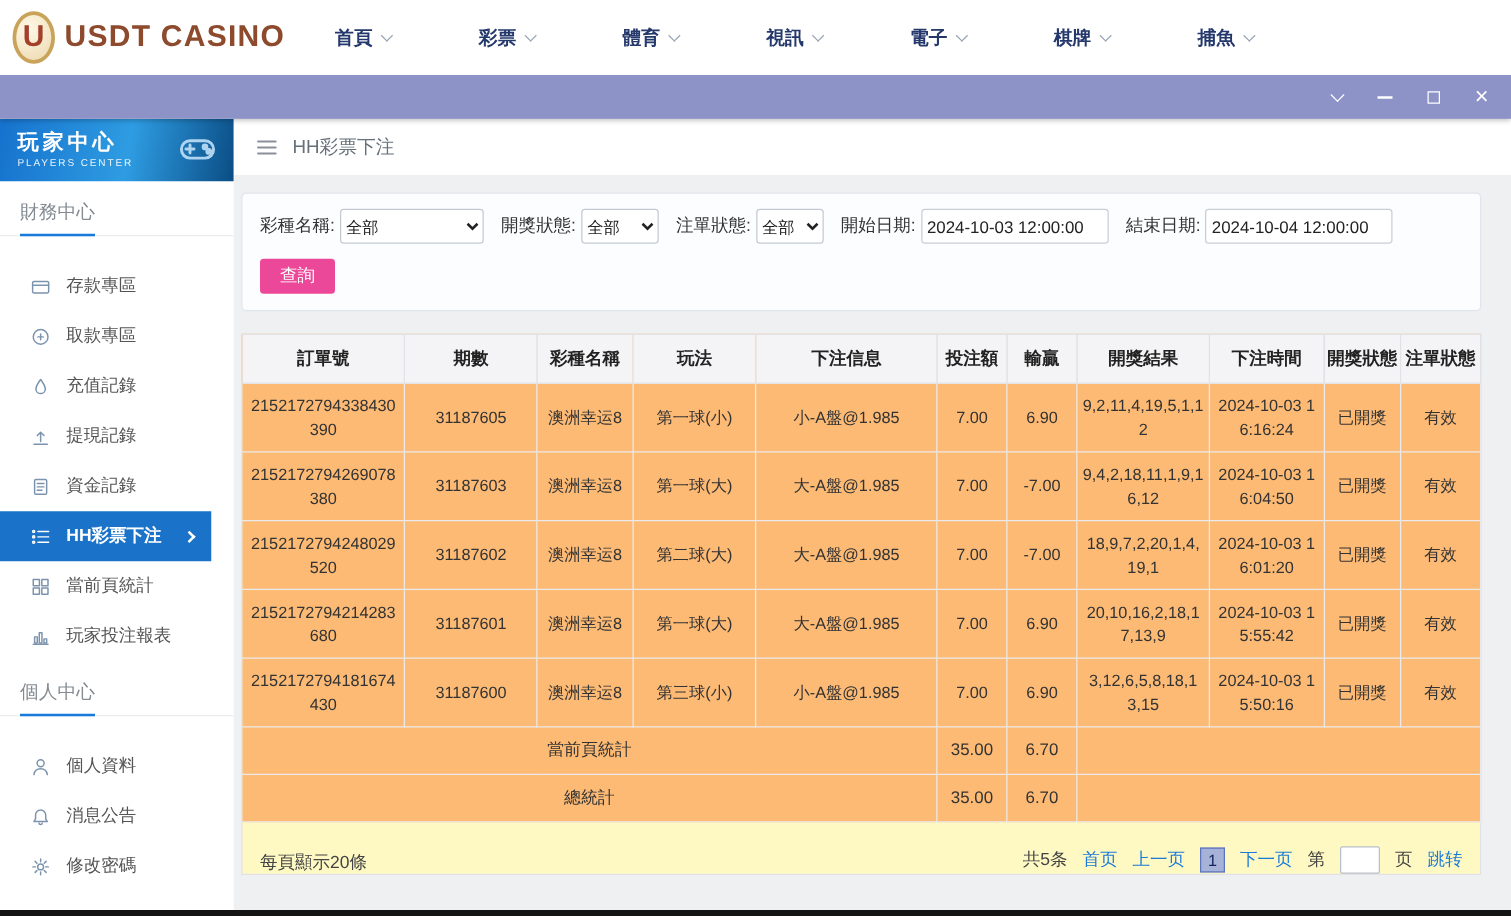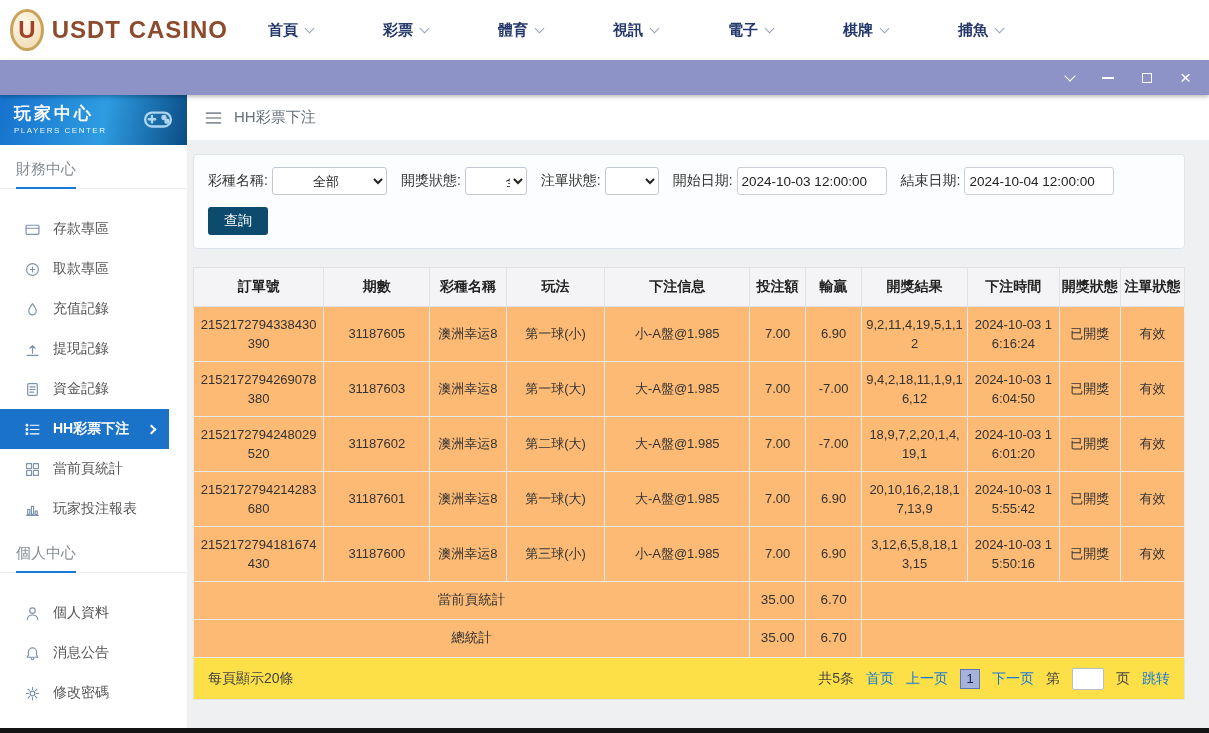--- a/index.html
+++ b/index.html
@@ -46,32 +46,32 @@
 
   
   .main { flex:1; min-width:0; background:#eef0f1; display:flex; flex-direction:column; }
   .crumb { height:45px; flex-shrink:0; background:#fff; display:flex; align-items:center; gap:12px; padding-left:18px; color:#66707a; font-size:15px; }
   .hamb { line-height:0; cursor:pointer; }
 
   .filter-panel { margin:14px 24px 0 6px; background:#fcfdfe; border:1px solid #dfe5ec; border-radius:4px; padding:12px 14px 13px; }
   .filter-row { display:flex; align-items:center; font-size:14px; color:#333; white-space:nowrap; }
   .flabel { margin:0 4px 0 14px; }
   .flabel:first-child { margin-left:0; }
-  .fselect { height:28px; border:1px solid #c3c9d2; border-radius:3px; background:#fff; font-size:13px; color:#222;padding-left:36px; }
+  .fselect { height:28px; border:1px solid #c3c9d2; border-radius:3px; background:#fff; font-size:13px; color:#222; }
   .finput { height:28px; border:1px solid #c9ced6; border-radius:3px; font-size:13.5px; color:#222; padding:0 4px; }
-  .search-btn { margin-top:12px; height:28px; padding:0 16px; background:#0c4a6e; border:none; border-radius:3px; color:#fff; font-size:14px; cursor:pointer; }
+  .search-btn { margin-top:12px; height:28px; padding:0 16px; background:#ec4899; border:none; border-radius:3px; color:#fff; font-size:14px; cursor:pointer; }
 
   .table-wrap { margin:18px 24px 0 6px; }
   table { width:100%; border-collapse:collapse; table-layout:fixed; background:#fdba74; }
   th { height:39px; background:#f4f4f6; border:1px solid #e2e2e6; font-size:14px; color:#222; font-weight:700; padding:0 1px; }
   td { border:1px solid #eaeaec; text-align:center; font-size:13px; color:#333; padding:3px 4px; word-break:break-all; line-height:1.5; }
   .data-row td { height:55px; }
   .summary-row td { height:38px; font-size:13.5px; }
 
-  .pager { display:flex; align-items:center; justify-content:space-between; border:1px solid #e2e2e6; border-top:none; background:#fde047;
+  .pager { display:flex; align-items:flex-end; justify-content:space-between; border:1px solid #e2e2e6; border-top:none; background:#fef9c3;
     height:42px; padding:0 14px; font-size:14px; color:#444; }
   .pager-links { display:flex; align-items:center; gap:12px; }
   .pager a { color:#1a7ad9; cursor:pointer; text-decoration:none; }
   .page-current { width:20px; height:20px; display:flex; align-items:center; justify-content:center; background:#a7b2d9; border:1px solid #5c74bd;
     color:#14235c; font-size:13px; cursor:pointer; }
   .jump-input { width:32px; height:22px; border:1px solid #b9bfc8; border-radius:2px; }
 
   .bottom-strip { position:absolute; left:0; bottom:0; width:100%; height:5px; background:#141414; }
 </style>
 </head>

